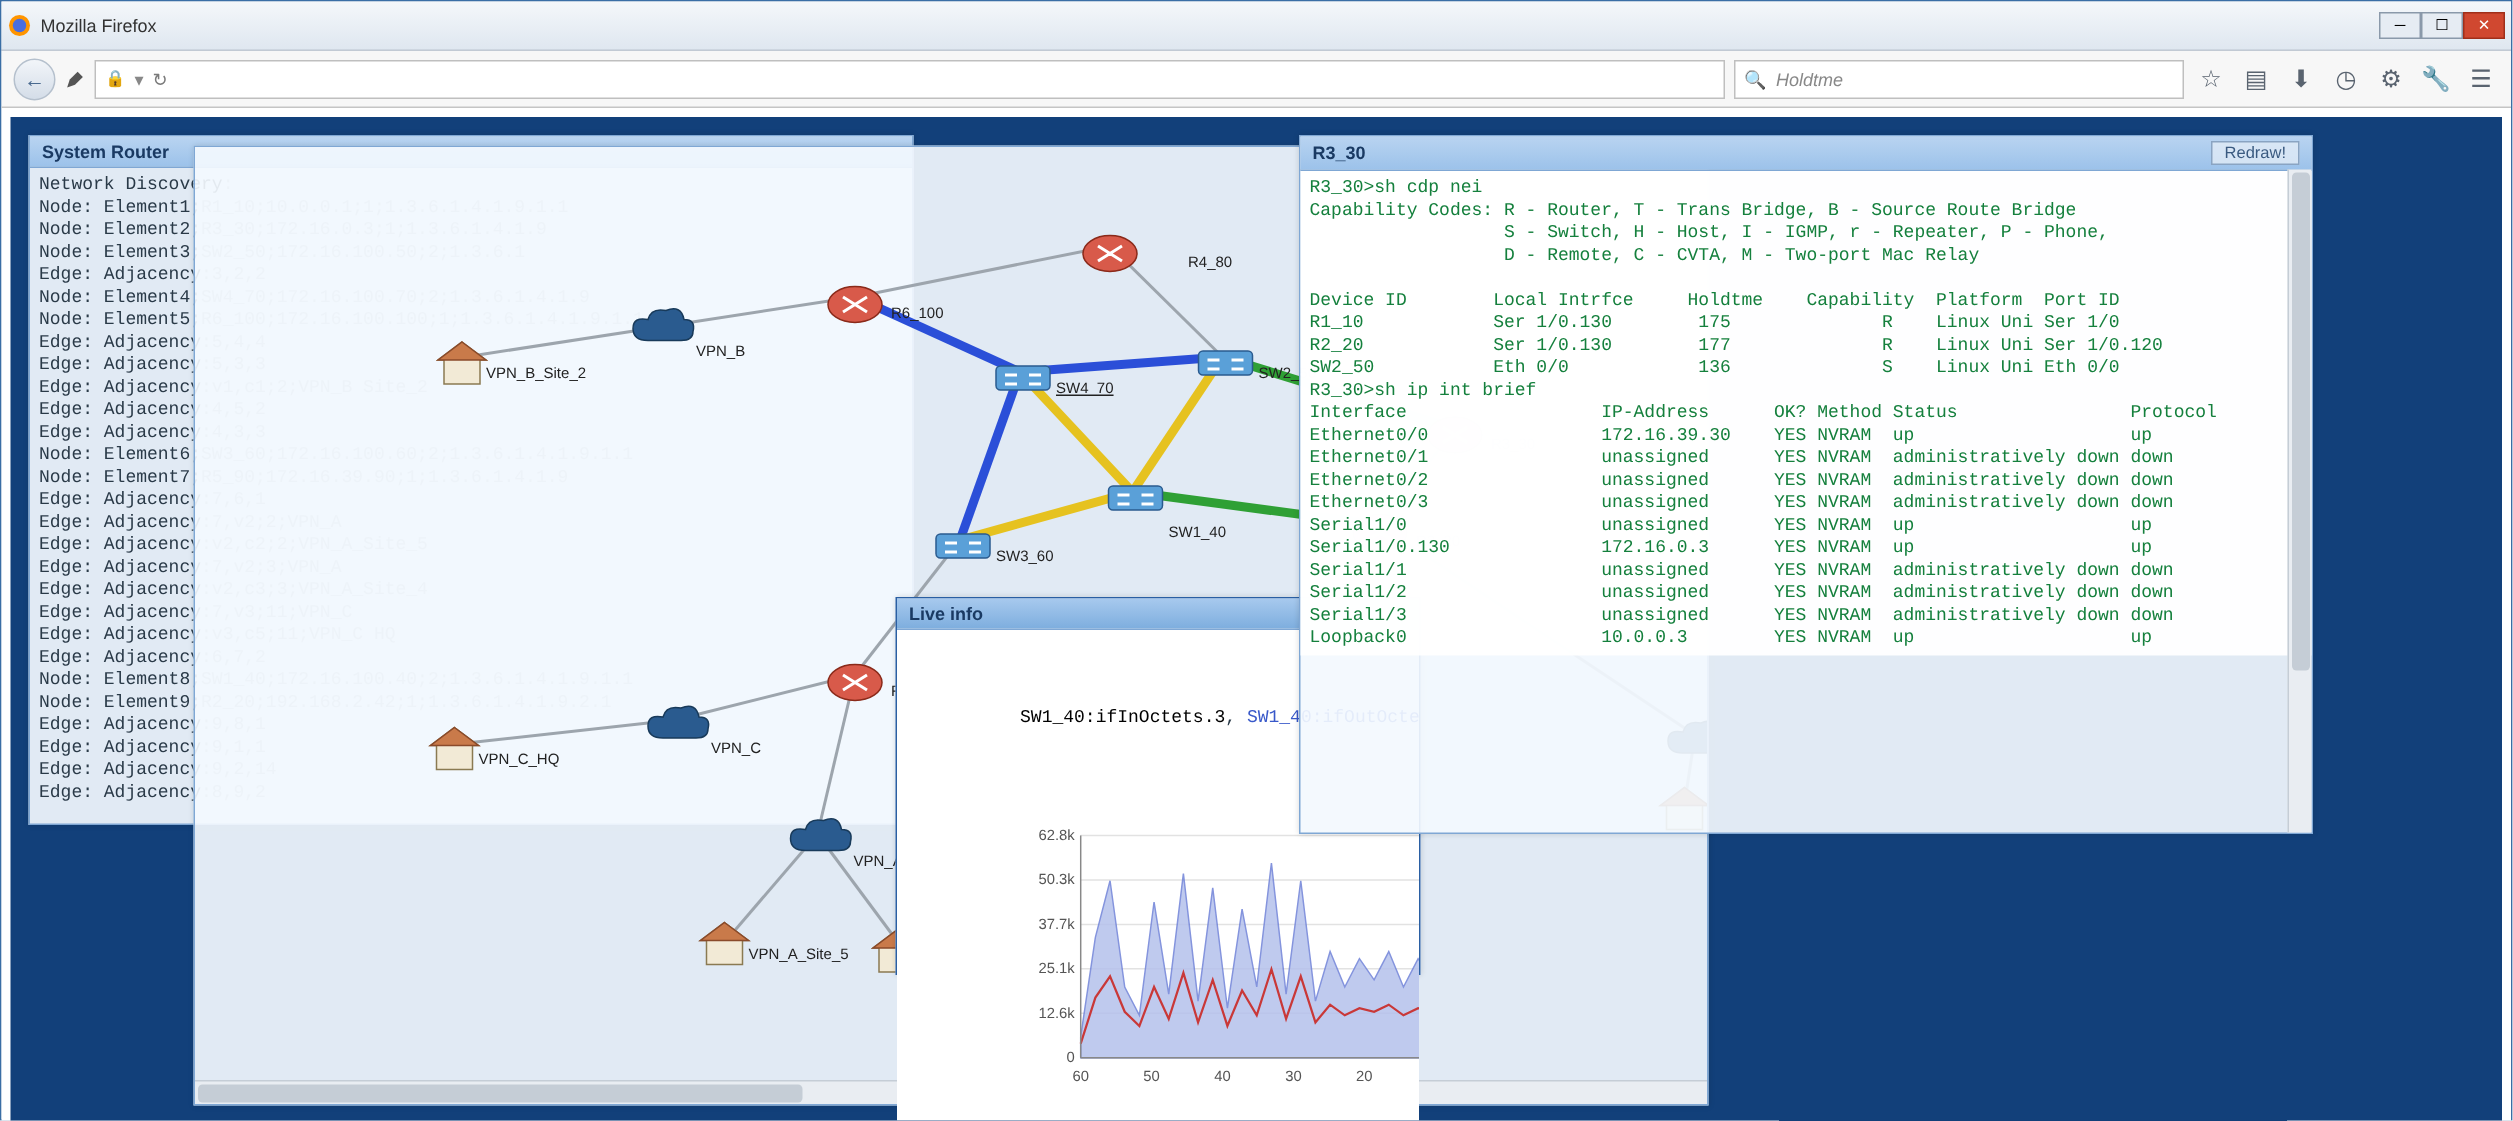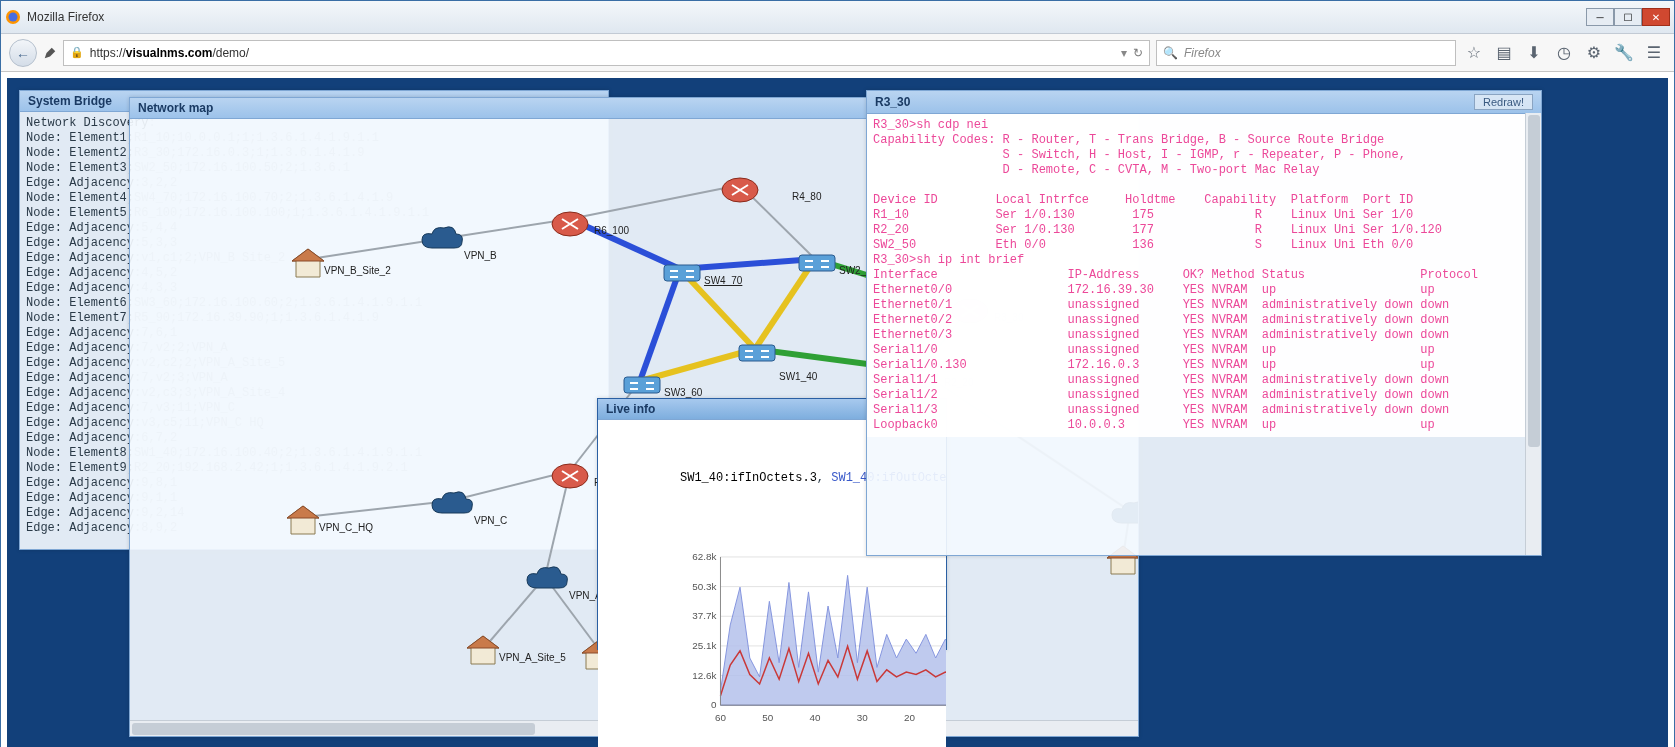--- a/index.html
+++ b/index.html
@@ -108,21 +108,21 @@
   line-height:15px;
   padding:4px 6px;
   color:#607580;
   white-space:pre;
   overflow:hidden;
 }
 #p-status { left:18px; top:18px; width:590px; height:460px; }
 #p-map { left:128px; top:25px; width:1010px; height:640px; }
 #p-map .body { padding:0; height:calc(100% - 22px); position:relative;}
 #p-r3 { left:865px; top:18px; width:676px; height:466px; }
-#p-r3 .body { color:#ec4899; background:rgba(255,255,255,0.95);}
+#p-r3 .body { color:#15803d; background:rgba(255,255,255,0.95);}
 #p-live { left:596px; top:326px; width:350px; height:252px; border-color:#2a5fa3;}
 #p-live .hdr{ background:linear-gradient(to bottom,#a7c9ee,#7eaede);}
 #p-live .body{ background:#fff; color:#2a3a48;}
 .node-label {
   position:absolute;
   font:10px "Segoe UI",sans-serif;
   color:#222;
   white-space:nowrap;
 }
 .icon-shape {
@@ -184,45 +184,42 @@
     </div>
   </div>
 
   <div class="toolbar">
     <div class="nav-back">←</div>
     <svg width="14" height="14" viewBox="0 0 16 16">
         <path d="M2 14 L4 8 L10 2 L14 6 L8 12 L2 14Z" fill="#555"></path>
       </svg>
     <div class="urlbar">
       <span class="lock">🔒</span>
-      <span class="url-text">
-        <span>https://</span><b>visualnms.com</b><span>/demo/</span>
-      </span>
       <span style="color:#888;">▾</span>
       <span class="reload">↻</span>
     </div>
     <div class="searchbar">
       <span>🔍</span>
-      <span style="font-style:italic;">Firefox</span>
+      <span style="font-style:italic;">Holdtme</span>
     </div>
     <div class="tool-icon">☆</div>
     <div class="tool-icon">▤</div>
     <div class="tool-icon">⬇</div>
     <div class="tool-icon">◷</div>
     <div class="tool-icon">⚙</div>
     <div class="tool-icon">🔧</div>
     <div class="tool-icon">☰</div>
   </div>
 
   <div class="content">
     <div class="app-bg"></div>
 
     <div id="p-status" class="panel">
       <div class="hdr">
-          <span>System Bridge</span>
+          <span>System Router</span>
         </div>
       <div class="body" id="status-body"><span style="color:#2a3a48">Network Discovery</span><span class="dim">:</span>
 <span style="color:#2a3a48">Node: Element1;</span><span class="dim">R1_10;10.0.0.1;1;1.3.6.1.4.1.9.1.1</span>
 <span style="color:#2a3a48">Node: Element2;</span><span class="dim">R3_30;172.16.0.3;1;1.3.6.1.4.1.9</span>
 <span style="color:#2a3a48">Node: Element3;</span><span class="dim">SW2_50;172.16.100.50;2;1.3.6.1</span>
 <span style="color:#2a3a48">Edge: Adjacency</span><span class="dim">:3,2,2</span>
 <span style="color:#2a3a48">Node: Element4;</span><span class="dim">SW4_70;172.16.100.70;2;1.3.6.1.4.1.9</span>
 <span style="color:#2a3a48">Node: Element5;</span><span class="dim">R6_100;172.16.100.100;1;1.3.6.1.4.1.9.1.1</span>
 <span style="color:#2a3a48">Edge: Adjacency</span><span class="dim">:5,4,4</span>
 <span style="color:#2a3a48">Edge: Adjacency</span><span class="dim">:5,3,3</span>
@@ -241,23 +238,20 @@
 <span style="color:#2a3a48">Edge: Adjacency</span><span class="dim">:6,7,2</span>
 <span style="color:#2a3a48">Node: Element8;</span><span class="dim">SW1_40;172.16.100.40;2;1.3.6.1.4.1.9.1.1</span>
 <span style="color:#2a3a48">Node: Element9;</span><span class="dim">R2_20;192.168.2.42;1;1.3.6.1.4.1.9.2.1</span>
 <span style="color:#2a3a48">Edge: Adjacency</span><span class="dim">:9,8,1</span>
 <span style="color:#2a3a48">Edge: Adjacency</span><span class="dim">:9,1,1</span>
 <span style="color:#2a3a48">Edge: Adjacency</span><span class="dim">:9,2,14</span>
 <span style="color:#2a3a48">Edge: Adjacency</span><span class="dim">:8,9,2</span></div>
     </div>
 
     <div id="p-map" class="panel">
-      <div class="hdr">
-          <span>Network map</span>
-        </div>
       <div class="body" id="map-body">
         <svg class="map-links">
           <line x1="310" y1="120" x2="180" y2="140" stroke="#9da5ad" stroke-width="2"></line>
           <line x1="310" y1="120" x2="440" y2="100" stroke="#9da5ad" stroke-width="2"></line>
           <line x1="440" y1="100" x2="550" y2="150" stroke="#2b4fd8" stroke-width="6"></line>
           <line x1="440" y1="100" x2="610" y2="66" stroke="#9da5ad" stroke-width="2"></line>
           <line x1="610" y1="66" x2="685" y2="140" stroke="#9da5ad" stroke-width="2"></line>
           <line x1="550" y1="150" x2="685" y2="140" stroke="#2b4fd8" stroke-width="6"></line>
           <line x1="685" y1="140" x2="840" y2="188" stroke="#2fa035" stroke-width="6"></line>
           <line x1="550" y1="150" x2="625" y2="230" stroke="#e6c21f" stroke-width="6"></line>

